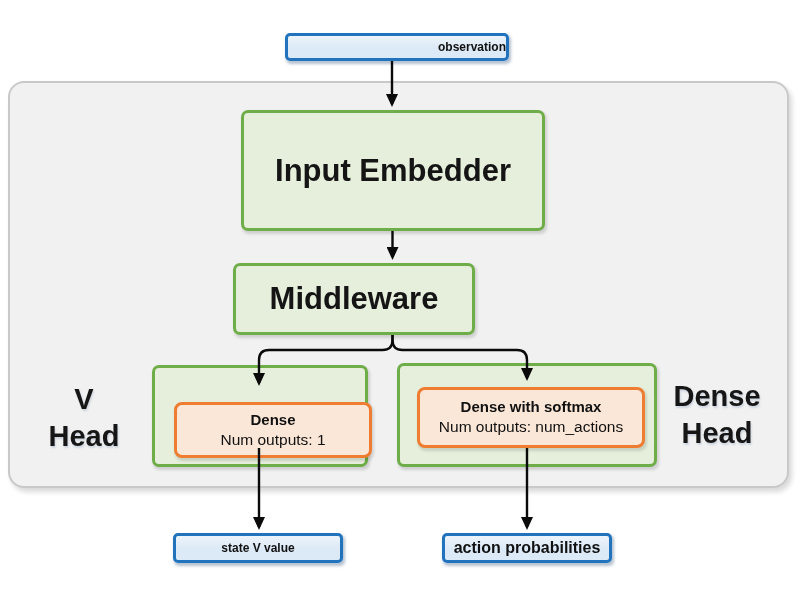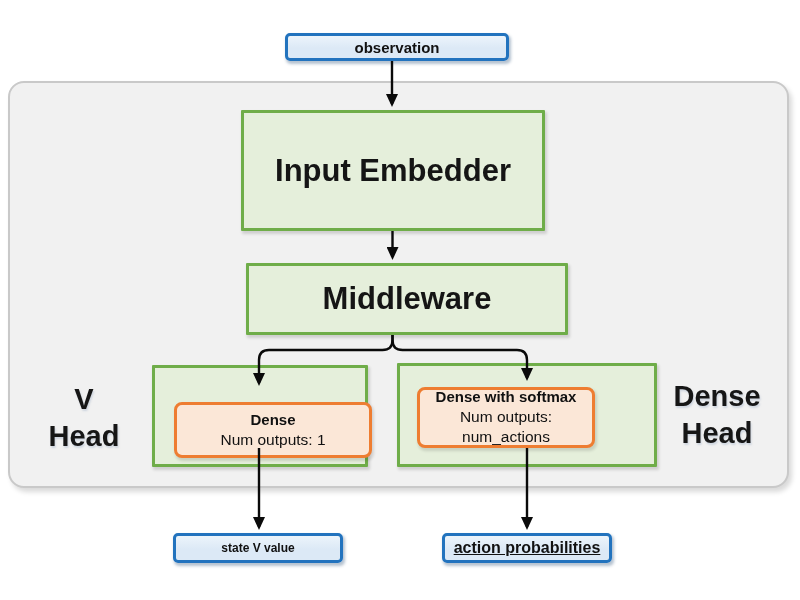--- a/index.html
+++ b/index.html
@@ -22,51 +22,51 @@
 
   
   .blue-box{
     background:linear-gradient(180deg,#ecf4fb 0%,var(--blue-fill,#dce9f6) 55%);
     border:3px solid var(--blue-border,#2273be);
     border-radius:5px;
     display:flex;align-items:center;justify-content:center;
     font-weight:bold;
     box-shadow:1.5px 2.5px 3px rgba(90,120,150,0.45);
   }
-  .blue-box.top{left:285px;top:33px;width:224px;height:28px;font-size:15px;}
+  .blue-box.top{left:285px;top:33px;width:224px;height:28px;font-size:12px;justify-content:flex-end;}
   .blue-box.out-left{left:173px;top:533px;width:170px;height:30px;font-size:12px;}
-  .blue-box.out-right{left:442px;top:533px;width:170px;height:30px;font-size:16px;text-decoration:underline;}
+  .blue-box.out-right{left:442px;top:533px;width:170px;height:30px;font-size:16px;}
 
   
   .green-box{
     background:var(--green-fill,#e5efdb);
     border:3px solid var(--green-border,#6fad49);
-    border-radius:1px;
+    border-radius:7px;
     box-shadow:1.5px 2.5px 3px rgba(0,0,0,0.14);
   }
   .green-box.label-box{display:flex;align-items:center;justify-content:center;
     font-weight:bold;font-size:31px;color:#151515;}
   .green-box.input-embedder{left:241px;top:110px;width:304px;height:121px;}
-  .green-box.middleware{left:246px;top:263px;width:322px;height:72px;align-items:center;}
+  .green-box.middleware{left:233px;top:263px;width:242px;height:72px;align-items:center;}
   .green-box.v-head{left:152px;top:365px;width:216px;height:102px;}
   .green-box.policy-head{left:397px;top:363px;width:260px;height:104px;}
 
   
   .orange-box{
     background:var(--orange-fill,#fbe7d7);
     border:3px solid var(--orange-border,#ee7d31);
     border-radius:8px;
     display:flex;flex-direction:column;align-items:center;justify-content:center;
     line-height:1.32;
     box-shadow:1.5px 2.5px 3px rgba(0,0,0,0.13);
   }
   .orange-box .t1{font-weight:bold;font-size:15px;}
   .orange-box .t2{font-size:15.5px;text-align:center;}
   .orange-box.v-dense{left:174px;top:402px;width:198px;height:56px;}
-  .orange-box.p-dense{left:417px;top:387px;width:178px;height:61px;}
+  .orange-box.p-dense{left:417px;top:387px;width:228px;height:61px;}
 
   
   .head-label{
     width:110px;text-align:center;font-weight:bold;font-size:29px;
     line-height:37px;color:#161616;
     text-shadow:1px 1.5px 2px rgba(140,160,190,0.35);
   }
   .head-label.v{left:29px;top:381px;}
   .head-label.policy{left:662px;top:378px;}
 

